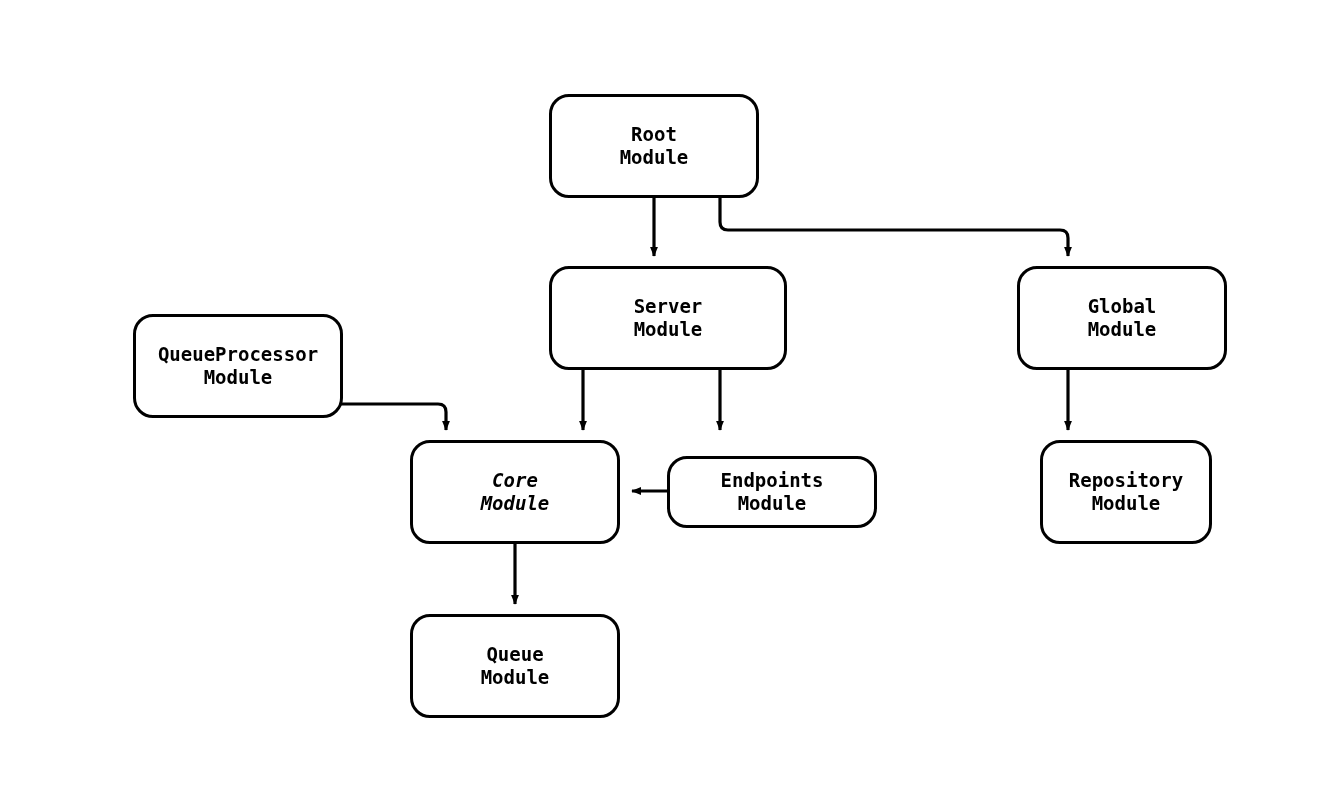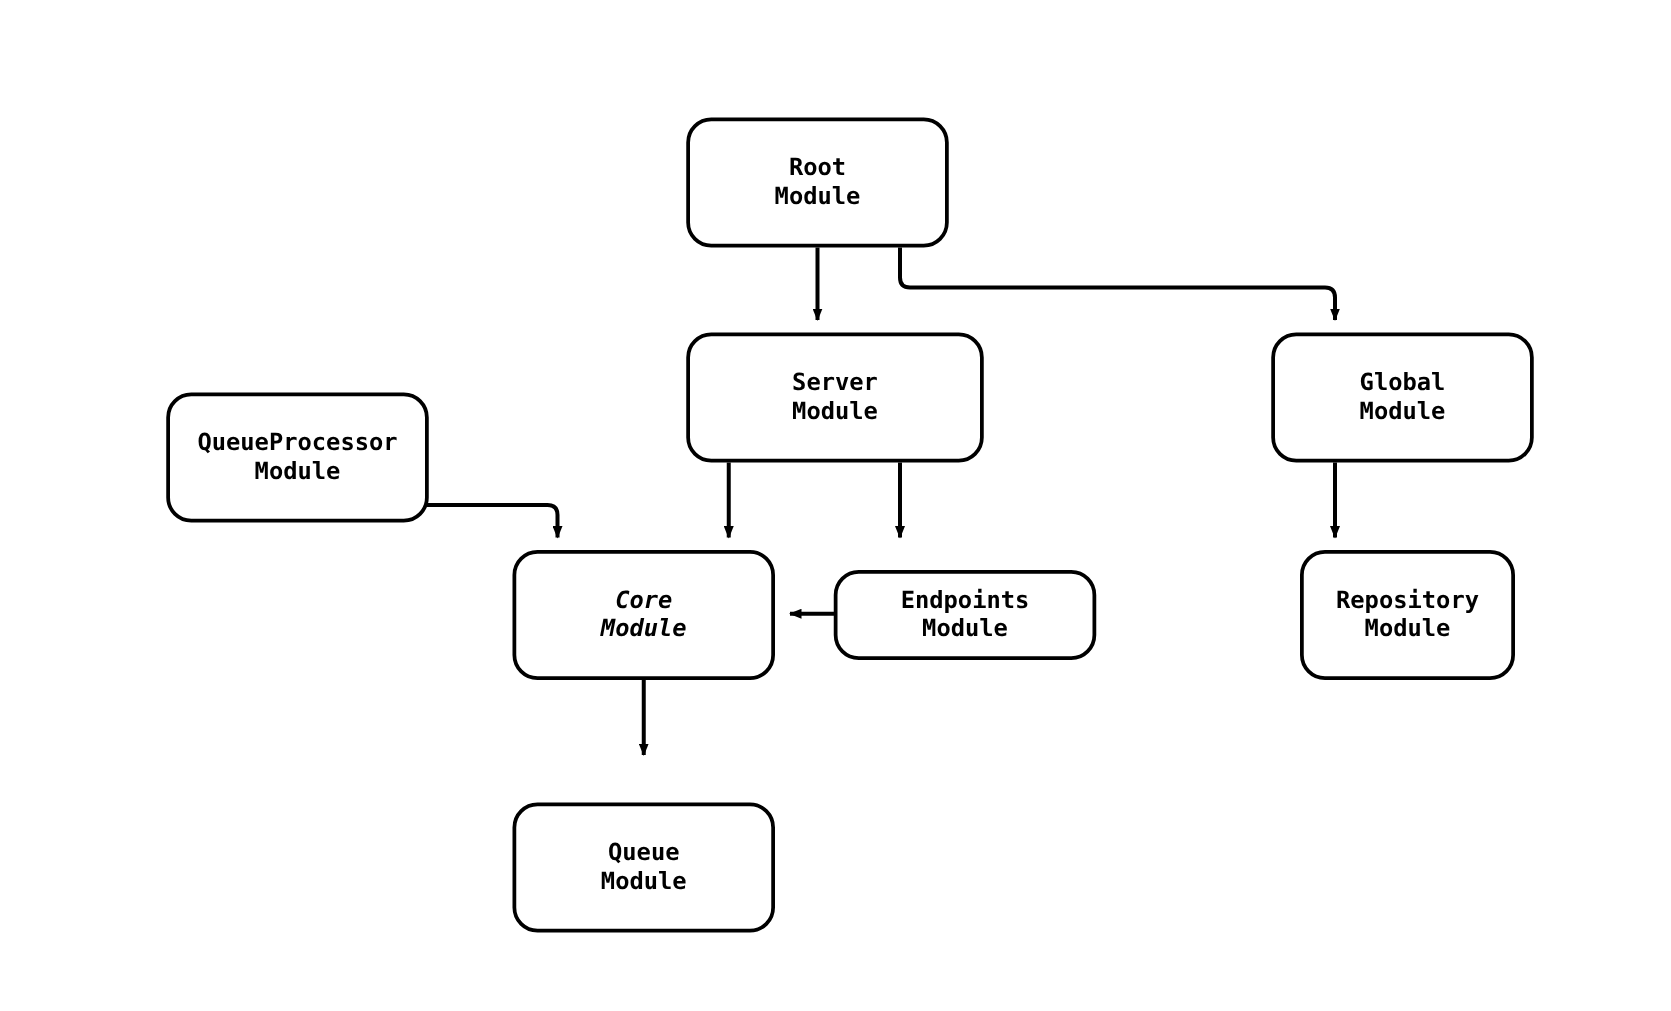--- a/index.html
+++ b/index.html
@@ -103,18 +103,18 @@
   <div class="node" style="left:667px; top:440px; width:210px; height:72px;margin-top:16px;">
     <span class="node-label">Endpoints
 Module</span>
   </div>
 
   <div class="node" style="left:1020px; top:440px; width:172px; height:104px;margin-left:20px;">
     <span class="node-label">Repository
 Module</span>
   </div>
 
-  <div class="node" style="left:410px; top:614px; width:210px; height:104px;margin-top:28px;">
+  <div class="node" style="left:410px; top:614px; width:210px; height:104px;">
     <span class="node-label">Queue
 Module</span>
   </div>
 
 </div>
 
 </body></html>

